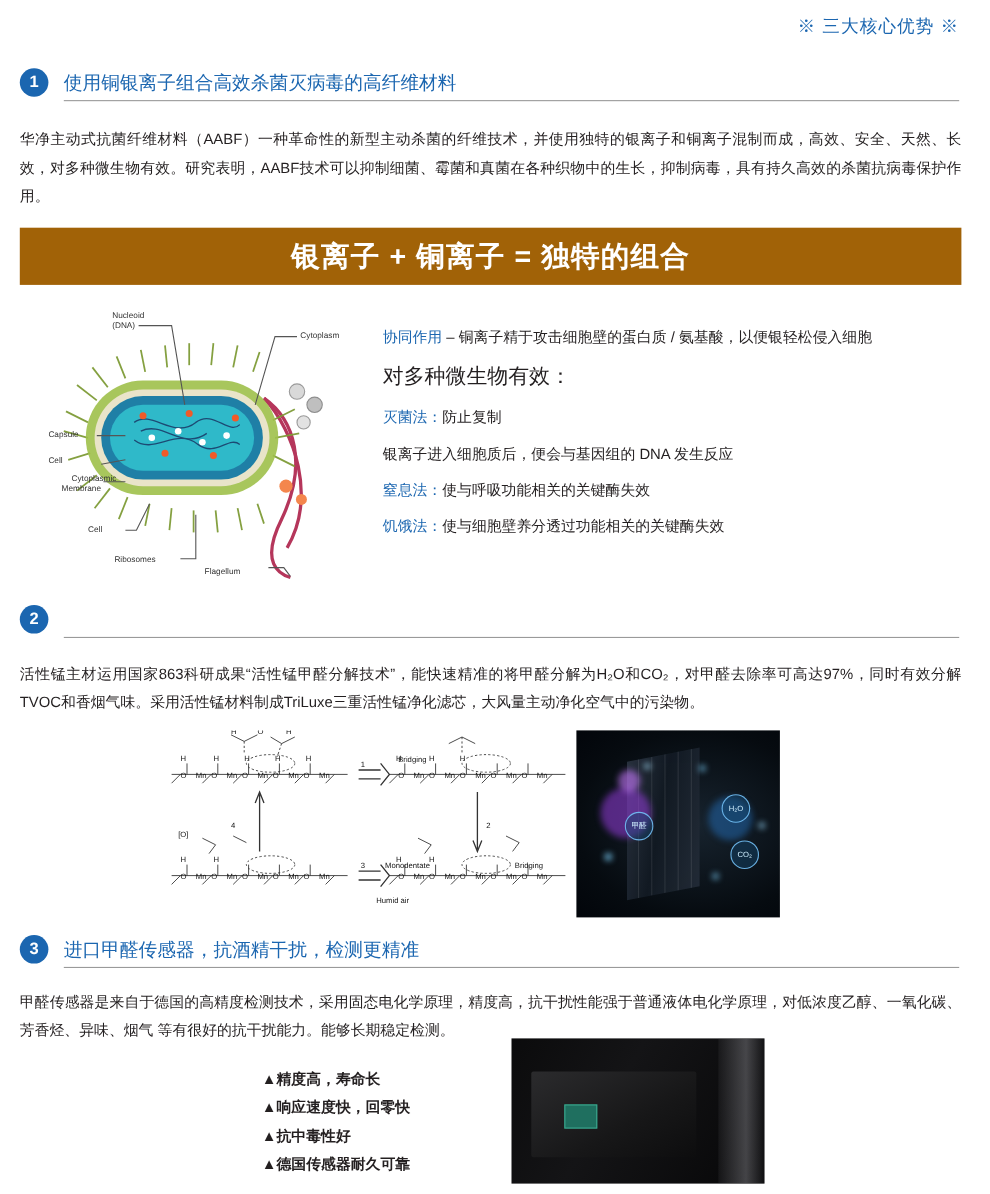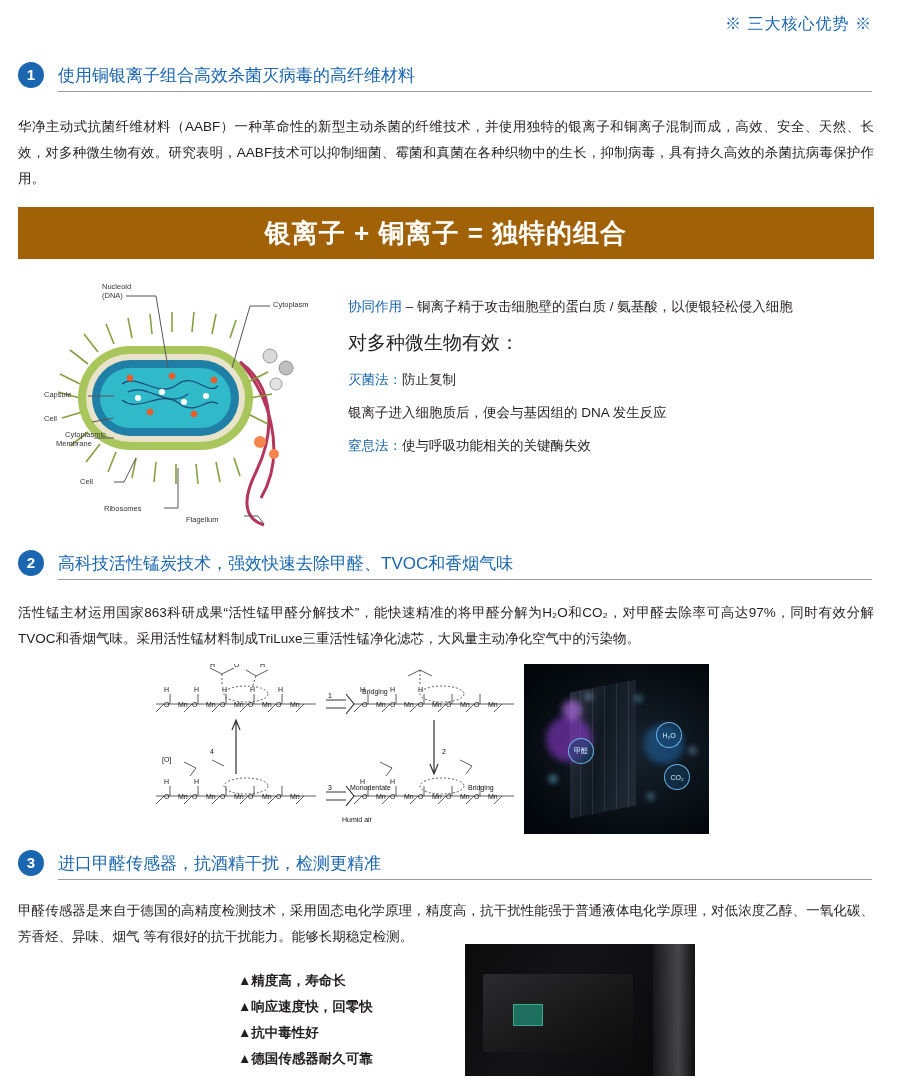--- a/index.html
+++ b/index.html
@@ -352,25 +352,27 @@
     <div class="d-big">对多种微生物有效：</div>
     <div class="d-row">
       <span class="d-blue">灭菌法：</span><span>防止复制</span>
     </div>
     <div class="d-row">
       <span>银离子进入细胞质后，便会与基因组的 DNA 发生反应</span>
     </div>
     <div class="d-row">
       <span class="d-blue">窒息法：</span><span>使与呼吸功能相关的关键酶失效</span>
     </div>
+    <div class="d-row">
+      <span class="d-blue">饥饿法：</span><span>使与细胞壁养分透过功能相关的关键酶失效</span>
+    </div>
   </div>
 
   <div class="sec-head" style="top:550px;">
     <div class="num-badge">2</div>
-    <div class="sec-title">高科技活性锰炭技术，强效快速去除甲醛、TVOC和香烟气味</div>
     <div class="sec-rule"></div>
   </div>
 
   <div class="para" style="top:600px;">活性锰主材运用国家863科研成果“活性锰甲醛分解技术”，能快速精准的将甲醛分解为H₂O和CO₂，对甲醛去除率可高达97%，同时有效分解TVOC和香烟气味。采用活性锰材料制成TriLuxe三重活性锰净化滤芯，大风量主动净化空气中的污染物。</div>
 
   <div class="mn-box">
     <svg width="370" height="170" viewBox="0 0 370 170">
       <g stroke="#333" stroke-width=".8" fill="none">
 
         <path d="M6 40 L166 40"></path>

